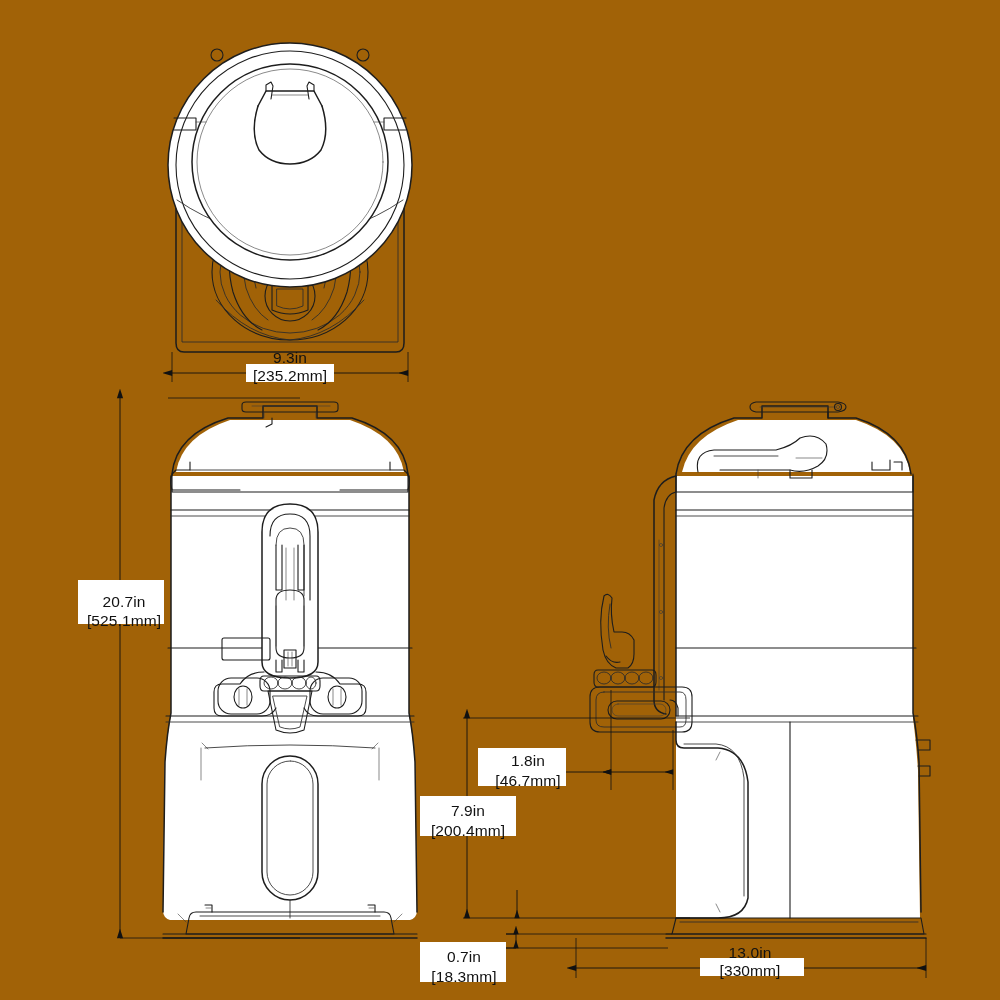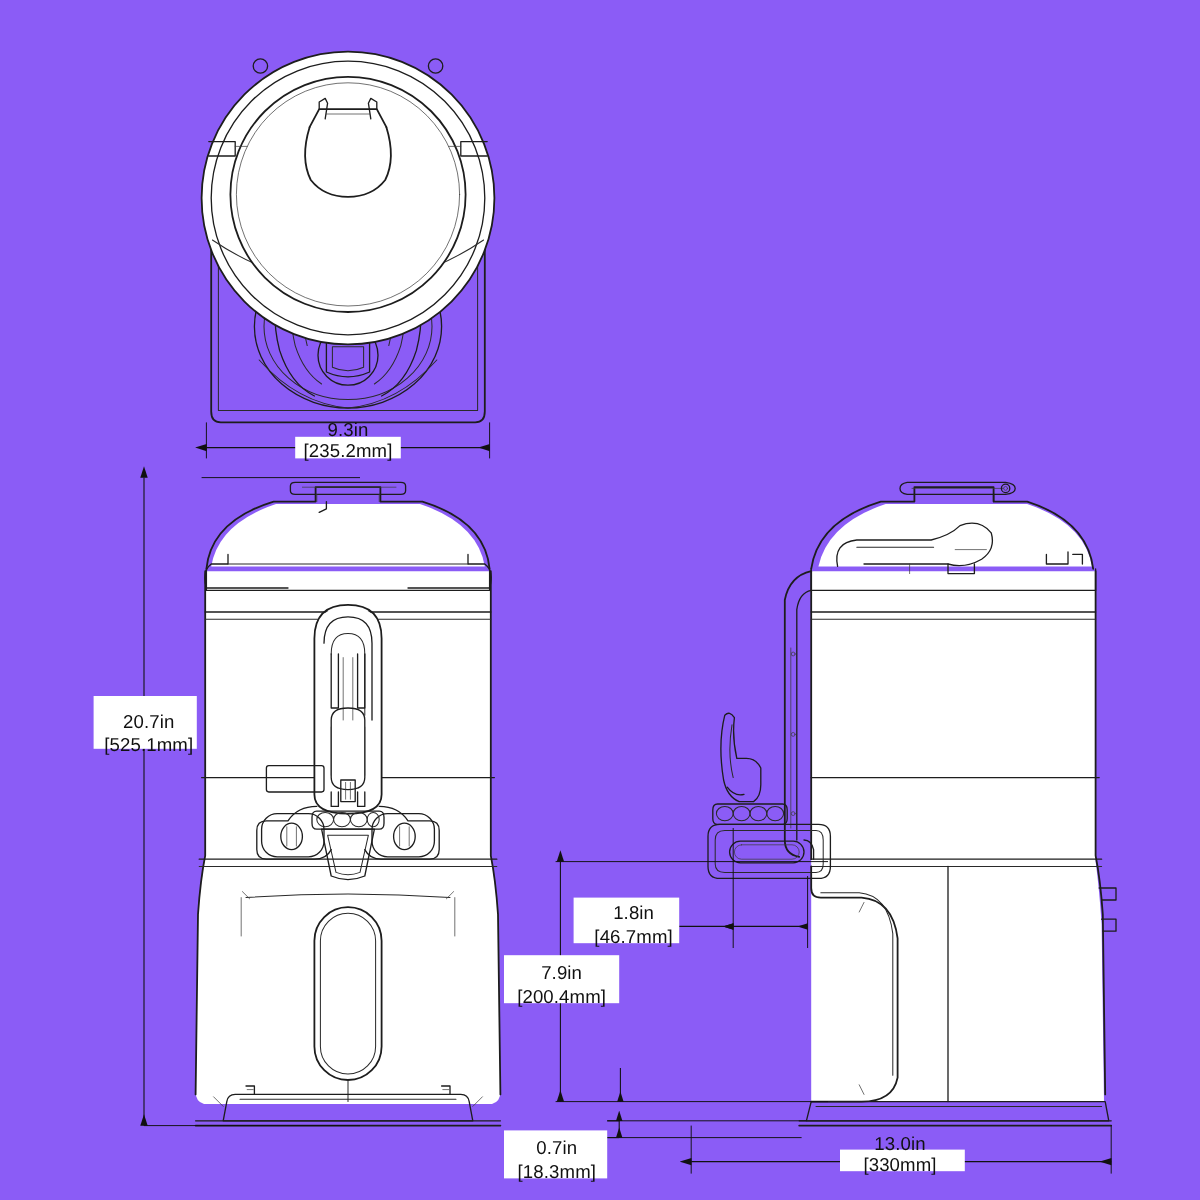--- a/index.html
+++ b/index.html
@@ -2,21 +2,21 @@
 <html><head>
 <meta charset="utf-8">
 <title>Technical Drawing</title>
 <style>
   html,body{margin:0;padding:0;background:#ffffff;}
   body{
     width:1000px;height:1000px;overflow:hidden;
     font-family:"Liberation Sans", sans-serif;
     color:#1a1a1a;
   }
-  #sheet{position:relative;width:1000px;height:1000px;background:#8b5cf6;}
+  #sheet{position:relative;width:1000px;height:1000px;background:#a16207;}
   svg#drawing{position:absolute;left:0;top:0;width:1000px;height:1000px;display:block;}
   .ol{fill:none;stroke:#1d1d1d;stroke-width:1.5;stroke-linecap:round;stroke-linejoin:round;}
   .ol2{fill:none;stroke:#1d1d1d;stroke-width:1.1;stroke-linecap:round;stroke-linejoin:round;}
   .thin{fill:none;stroke:#2a2a2a;stroke-width:0.85;stroke-linecap:round;stroke-linejoin:round;}
   .hair{fill:none;stroke:#3a3a3a;stroke-width:0.6;stroke-linecap:round;stroke-linejoin:round;}
   .dim{fill:none;stroke:#111;stroke-width:0.9;}
   .ext{fill:none;stroke:#111;stroke-width:0.8;}
   .wfill{fill:#ffffff;}
   .dimtext{
     font-family:"Liberation Sans", sans-serif;

